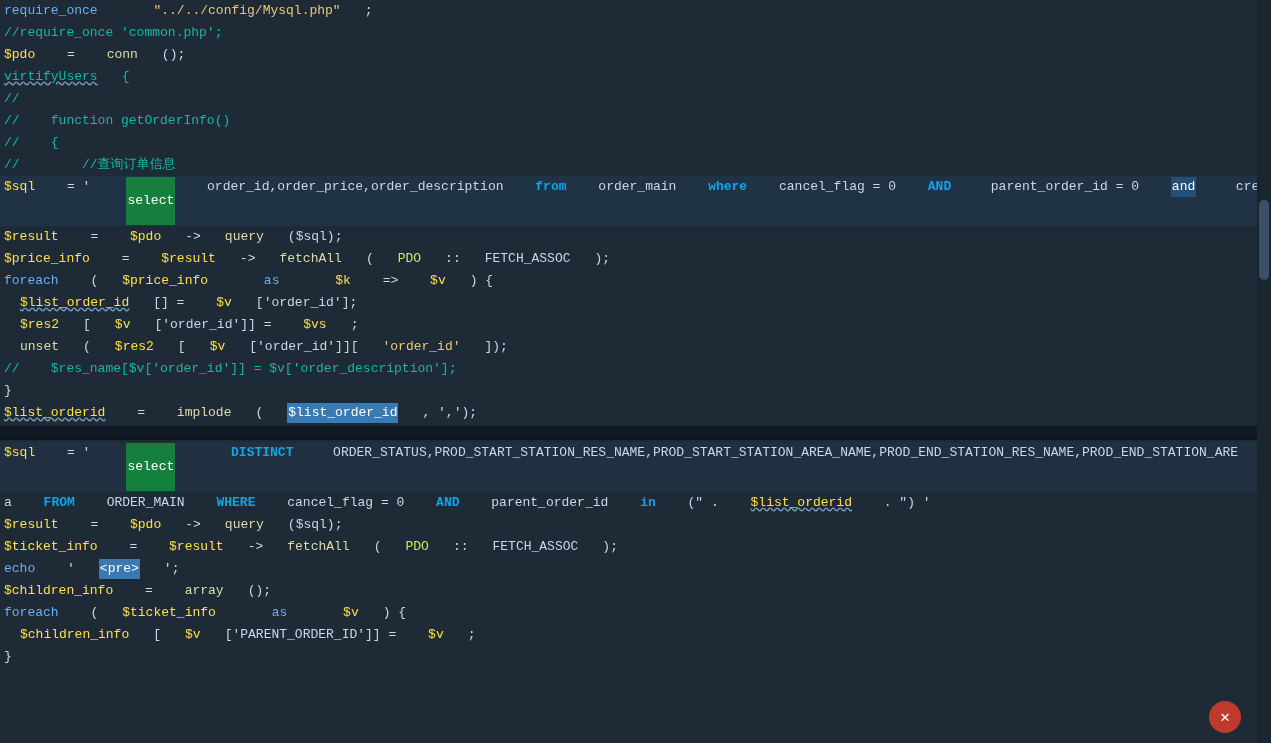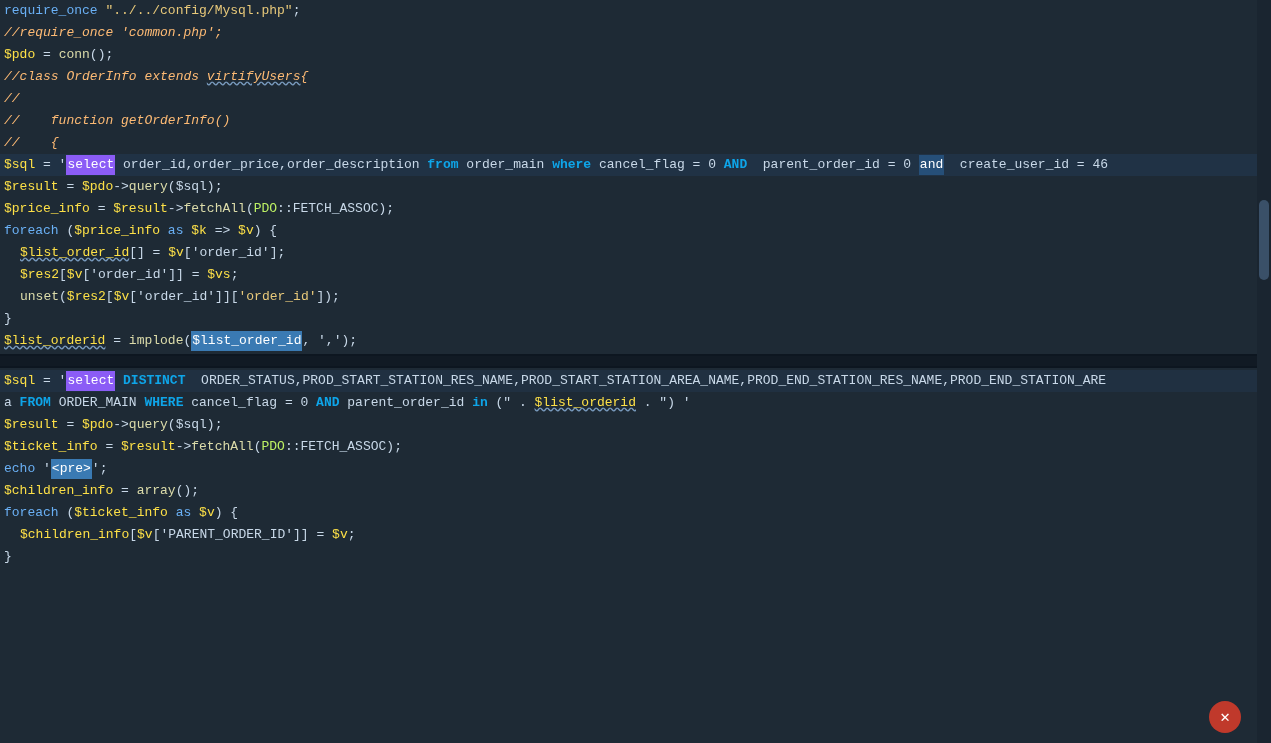--- a/index.html
+++ b/index.html
@@ -26,39 +26,41 @@
       position: relative;
     }
 
     .code-line {
       display: flex;
       align-items: flex-start;
       min-height: 20px;
       padding: 1px 0 1px 4px;
       white-space: pre;
       line-height: 20px;
+      gap: 24px;
     }
 
     .code-line.highlighted {
       background: rgba(100, 160, 220, 0.15);
     }
 
     
-    .t-comment { color: #fdba74; font-style: italic; }
+    .t-comment { color: #14b8a6; }
     .t-keyword { color: #6ab0f5; font-weight: normal; }
     .t-keyword-sql { color: #0ea5e9; font-weight: bold; }
     .t-string { color: #e8c97a; }
     .t-variable { color: #fde047; }
     .t-plain { color: #c8d8e8; }
     .t-function { color: #dcdcaa; }
     .t-class { color: #bef264; }
     .t-highlight-box { 
-      background: #8b5cf6; 
+      background: #15803d; 
       color: #ffffff;
-      padding: 0 1px;
+      padding: 14px 1px;
+      margin-left: 12px;
     }
     .t-highlight-select {
       background: #3a7ab3;
       color: #ffffff;
       padding: 0 1px;
     }
     .t-underline {
       text-decoration: underline;
       text-decoration-color: #7a9cc0;
       text-decoration-style: wavy;
@@ -113,35 +115,38 @@
 
     <div class="code-line">
       <span class="t-comment">//require_once 'common.php';</span>
     </div>
 
     <div class="code-line">
       <span class="t-variable">$pdo</span><span class="t-plain"> = </span><span class="t-function">conn</span><span class="t-plain">();</span>
     </div>
 
     <div class="code-line">
-      <span class="t-comment">//class OrderInfo extends </span><span class="t-comment t-underline">virtifyUsers</span><span class="t-comment">{</span>
+      <span class="t-comment t-underline">virtifyUsers</span><span class="t-comment">{</span>
     </div>
 
     <div class="code-line">
       <span class="t-comment">//</span>
     </div>
 
     <div class="code-line">
       <span class="t-comment">//    function getOrderInfo()</span>
     </div>
 
     <div class="code-line">
       <span class="t-comment">//    {</span>
     </div>
 
+    <div class="code-line">
+      <span class="t-comment">//        //查询订单信息</span>
+    </div>
 
     <div class="code-line highlighted" style="background: rgba(50,100,160,0.15);">
       <span class="t-variable">$sql</span><span class="t-plain"> = '</span><span class="t-highlight-box">select</span><span class="t-plain"> order_id,order_price,order_description </span><span class="t-keyword-sql">from</span><span class="t-plain"> order_main </span><span class="t-keyword-sql">where</span><span class="t-plain"> cancel_flag = 0 </span><span class="t-keyword-sql">AND</span><span class="t-plain">  parent_order_id = 0 </span><span class="t-plain" style="background:#264f78;color:#fff;padding:0 1px;">and</span><span class="t-plain">  create_user_id = 46</span>
     </div>
 
     <div class="code-line">
       <span class="t-variable">$result</span><span class="t-plain"> = </span><span class="t-variable">$pdo</span><span class="t-plain">-&gt;</span><span class="t-function">query</span><span class="t-plain">($sql);</span>
     </div>
 
     <div class="code-line">
@@ -157,20 +162,23 @@
     </div>
 
     <div class="code-line indent1">
       <span class="t-variable">$res2</span><span class="t-plain">[</span><span class="t-variable">$v</span><span class="t-plain">['order_id']] = </span><span class="t-variable">$vs</span><span class="t-plain">;</span>
     </div>
 
     <div class="code-line indent1">
       <span class="t-function">unset</span><span class="t-plain">(</span><span class="t-variable">$res2</span><span class="t-plain">[</span><span class="t-variable">$v</span><span class="t-plain">['order_id']][</span><span class="t-string">'order_id'</span><span class="t-plain">]);</span>
     </div>
 
+    <div class="code-line">
+      <span class="t-comment">//    $res_name[$v['order_id']] = $v['order_description'];</span>
+    </div>
 
     <div class="code-line">
       <span class="t-plain">}</span>
     </div>
 
     <div class="code-line">
       <span class="t-variable t-underline">$list_orderid</span><span class="t-plain"> = </span><span class="t-function">implode</span><span class="t-plain">(</span><span class="t-highlight-select">$list_order_id</span><span class="t-plain">, ',');</span>
     </div>
   </div>
 

